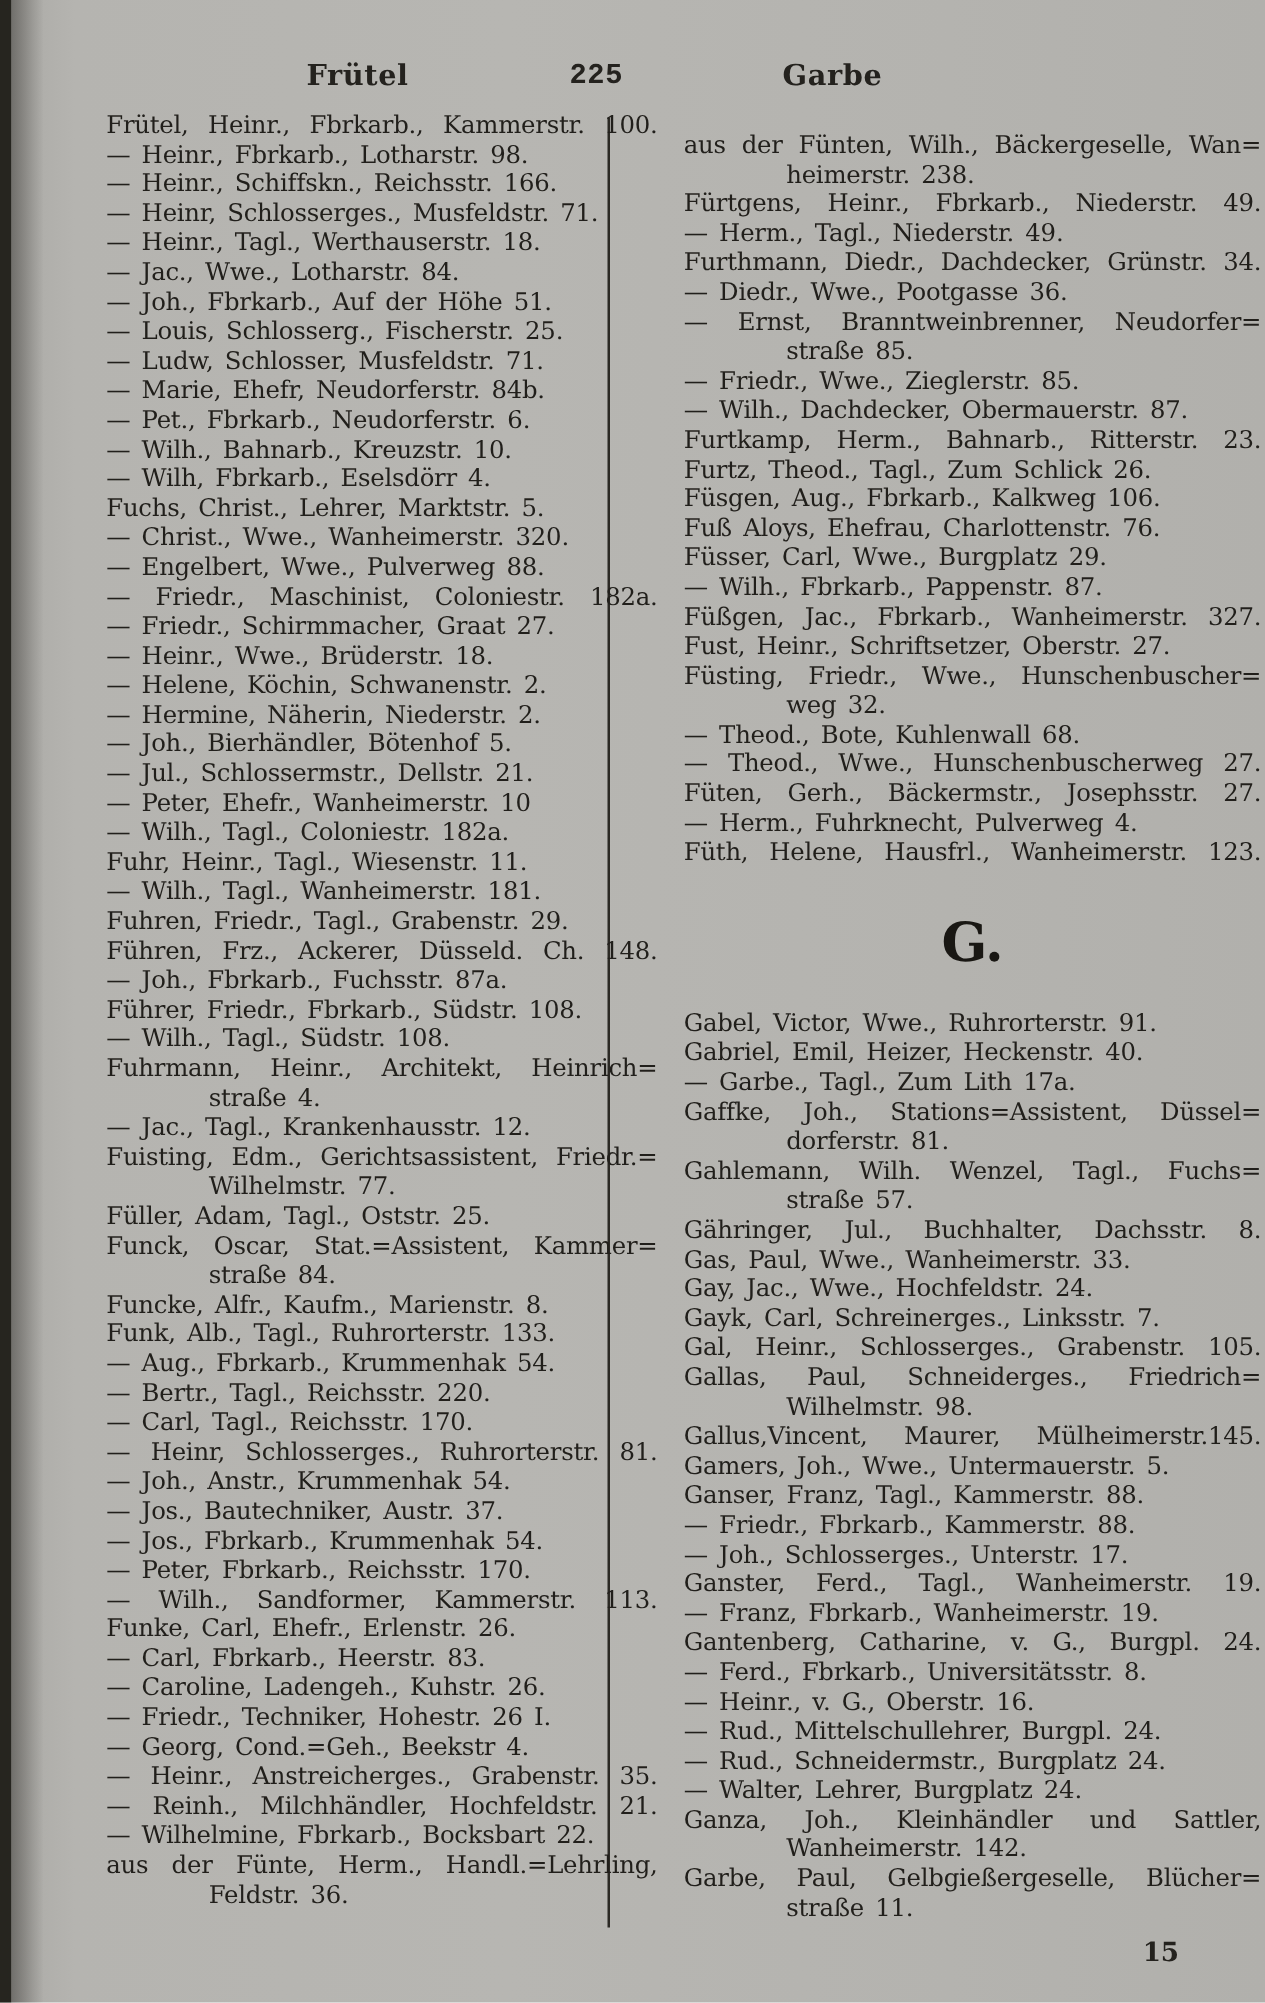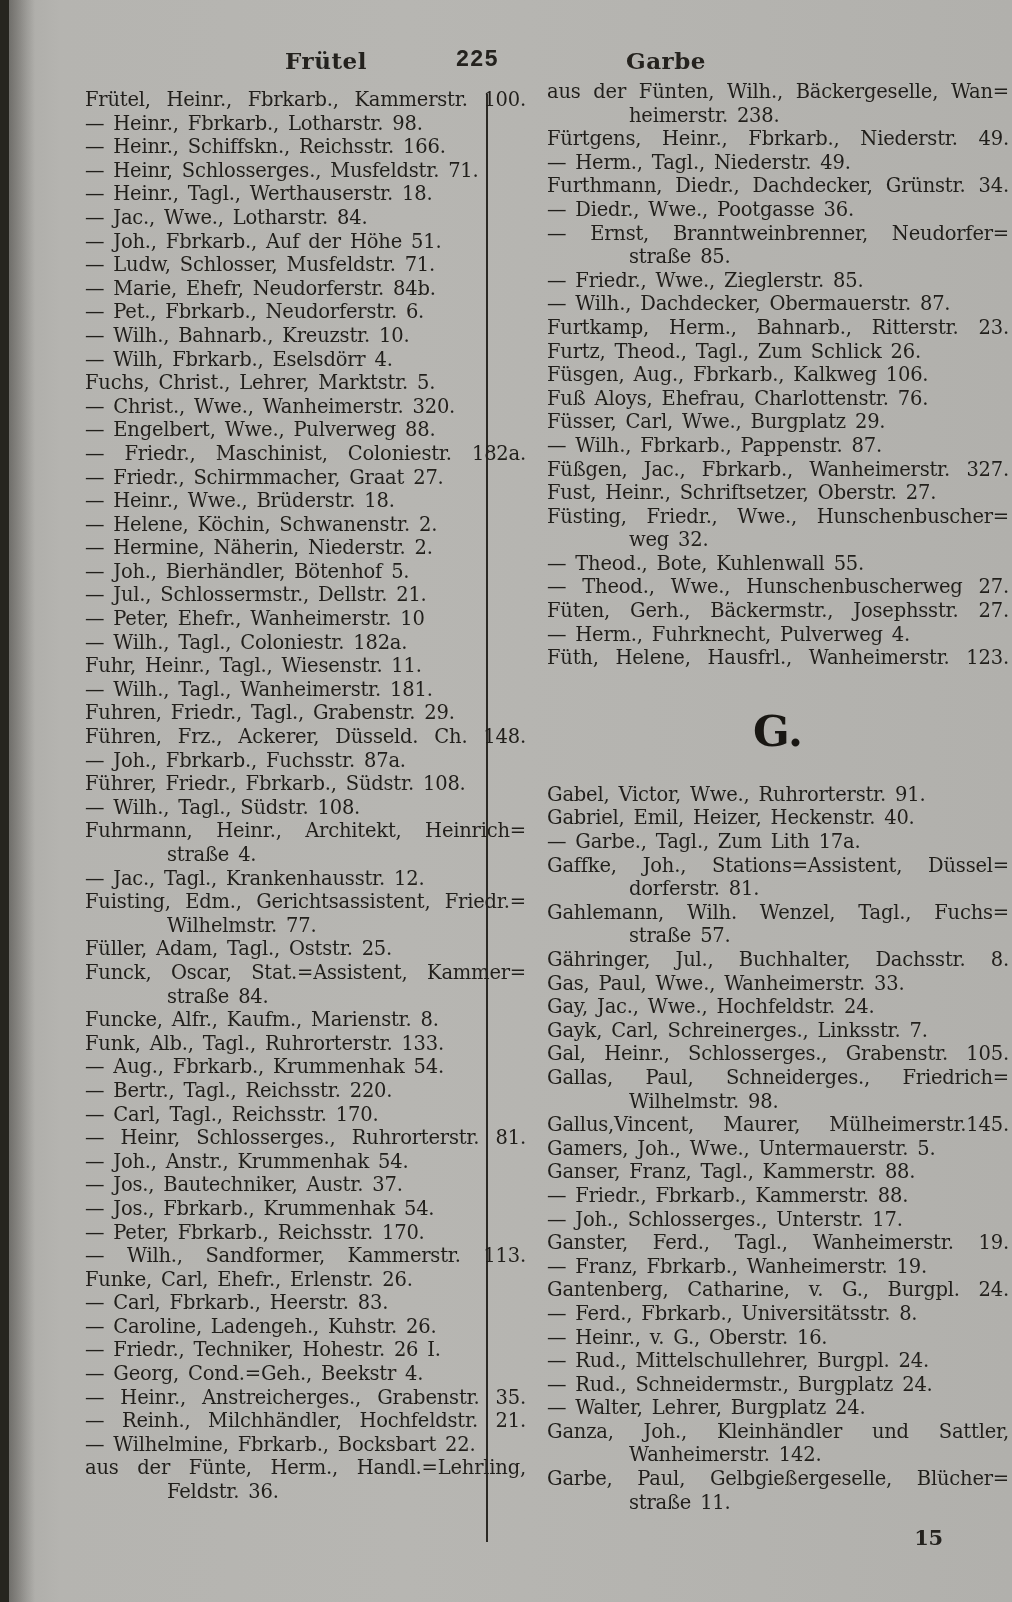--- a/index.html
+++ b/index.html
@@ -5,28 +5,28 @@
   html,body{margin:0;padding:0;}
   body{width:1012px;height:1602px;position:relative;overflow:hidden;
        font-family:"DejaVu Serif","Liberation Serif",serif;}
   .page{position:absolute;inset:0;
         background:linear-gradient(90deg,#9e9d99 0px,#aeada9 26px,#b5b4b0 60px,#b7b6b2 40%,#b4b3af 75%,#b1b0ac 100%);}
   .edge-shadow{position:absolute;left:0;top:0;width:9px;height:1602px;background:#26251f;}
   .edge-grad{position:absolute;left:9px;top:0;width:26px;height:1602px;
              background:linear-gradient(90deg,rgba(50,48,44,.45),rgba(50,48,44,0));}
   .hdr{position:absolute;top:47px;transform:translateX(-50%);
        font-size:23px;font-weight:bold;color:#24221e;letter-spacing:.5px;white-space:nowrap;}
-  .hdr-left{left:286px;margin-left:40px;}
+  .hdr-left{left:286px;}
   .hdr-num{left:477px;font-family:Liberation Mono, monospace;}
   .hdr-right{left:666px;}
   .divider{position:absolute;left:486px;top:94px;width:2px;height:1448px;background:#2b2924;}
   .col{position:absolute;color:#211f1b;font-size:19.5px;line-height:23.6px;
        letter-spacing:-0.2px;word-spacing:3px;white-space:nowrap;margin-left:47px;}
   .left-col{left:38px;top:88px;width:441px;}
-  .right-col{left:500px;top:80px;width:462px;}
+  .right-col{left:500px;top:104px;width:462px;}
   .line{height:23.6px;}
   .line.wrap{padding-left:82px;}
   .line.just{white-space:normal;text-align:justify;text-align-last:justify;}
   .section-letter{margin-top:38px;margin-bottom:29px;height:46px;line-height:46px;
                   text-align:center;font-size:43px;font-weight:bold;color:#191713;}
   .sheet-num{margin-top:12px;text-align:right;padding-right:66px;
              font-size:21px;font-weight:bold;color:#24221e;}
 </style>
 </head>
 <body>
@@ -42,20 +42,21 @@
   <div class="divider"></div>
 
   <div class="col left-col" id="left-col">
       <div class="line just">Frütel, Heinr., Fbrkarb., Kammerstr. 100.</div>
       <div class="line">— Heinr., Fbrkarb., Lotharstr. 98.</div>
       <div class="line">— Heinr., Schiffskn., Reichsstr. 166.</div>
       <div class="line">— Heinr, Schlosserges., Musfeldstr. 71.</div>
       <div class="line">— Heinr., Tagl., Werthauserstr. 18.</div>
       <div class="line">— Jac., Wwe., Lotharstr. 84.</div>
       <div class="line">— Joh., Fbrkarb., Auf der Höhe 51.</div>
+      <div class="line">— Louis, Schlosserg., Fischerstr. 25.</div>
       <div class="line">— Ludw, Schlosser, Musfeldstr. 71.</div>
       <div class="line">— Marie, Ehefr, Neudorferstr. 84b.</div>
       <div class="line">— Pet., Fbrkarb., Neudorferstr. 6.</div>
       <div class="line">— Wilh., Bahnarb., Kreuzstr. 10.</div>
       <div class="line">— Wilh, Fbrkarb., Eselsdörr 4.</div>
       <div class="line">Fuchs, Christ., Lehrer, Marktstr. 5.</div>
       <div class="line">— Christ., Wwe., Wanheimerstr. 320.</div>
       <div class="line">— Engelbert, Wwe., Pulverweg 88.</div>
       <div class="line just">— Friedr., Maschinist, Coloniestr. 182a.</div>
       <div class="line">— Friedr., Schirmmacher, Graat 27.</div>
@@ -119,21 +120,21 @@
         <div class="line just">Furtkamp, Herm., Bahnarb., Ritterstr. 23.</div>
         <div class="line">Furtz, Theod., Tagl., Zum Schlick 26.</div>
         <div class="line">Füsgen, Aug., Fbrkarb., Kalkweg 106.</div>
         <div class="line">Fuß Aloys, Ehefrau, Charlottenstr. 76.</div>
         <div class="line">Füsser, Carl, Wwe., Burgplatz 29.</div>
         <div class="line">— Wilh., Fbrkarb., Pappenstr. 87.</div>
         <div class="line just">Füßgen, Jac., Fbrkarb., Wanheimerstr. 327.</div>
         <div class="line">Fust, Heinr., Schriftsetzer, Oberstr. 27.</div>
         <div class="line just">Füsting, Friedr., Wwe., Hunschenbuscher=</div>
         <div class="line wrap">weg 32.</div>
-        <div class="line">— Theod., Bote, Kuhlenwall 55.</div>
+        <div class="line">— Theod., Bote, Kuhlenwall 68.</div>
         <div class="line just">— Theod., Wwe., Hunschenbuscherweg 27.</div>
         <div class="line just">Füten, Gerh., Bäckermstr., Josephsstr. 27.</div>
         <div class="line">— Herm., Fuhrknecht, Pulverweg 4.</div>
         <div class="line just">Füth, Helene, Hausfrl., Wanheimerstr. 123.</div>
       </div>
     <div class="section-letter">G.</div>
     <div id="right-g">
         <div class="line">Gabel, Victor, Wwe., Ruhrorterstr. 91.</div>
         <div class="line">Gabriel, Emil, Heizer, Heckenstr. 40.</div>
         <div class="line">— Garbe., Tagl., Zum Lith 17a.</div>

